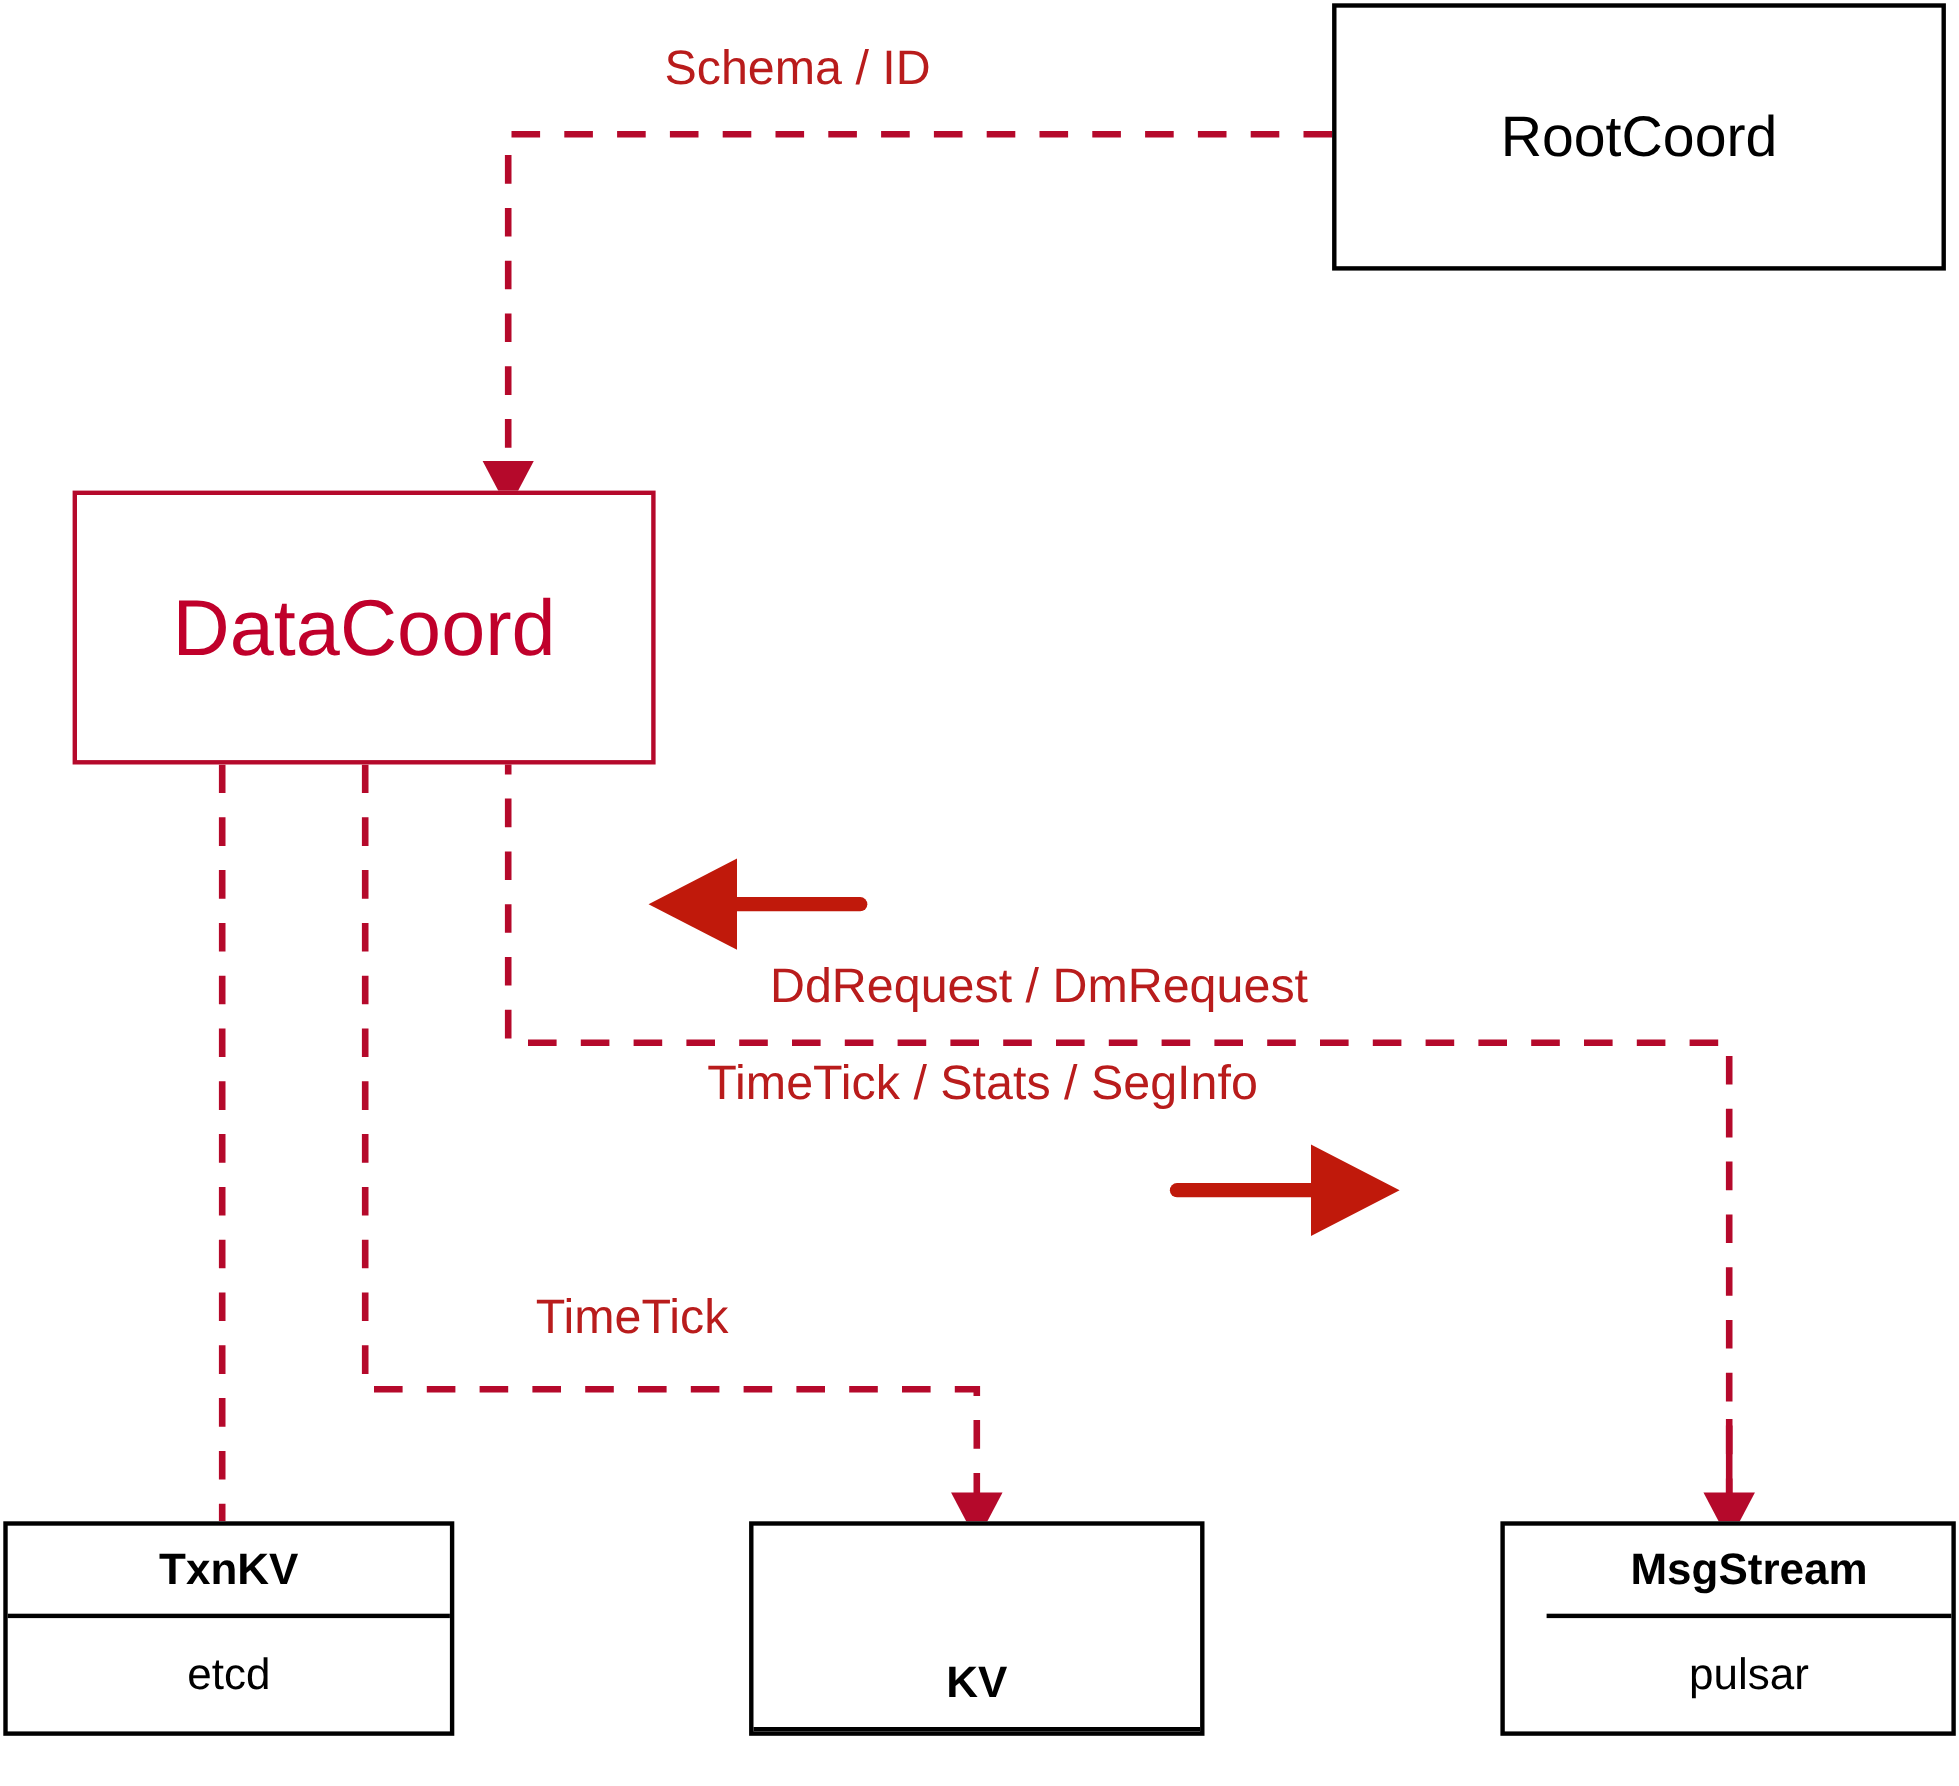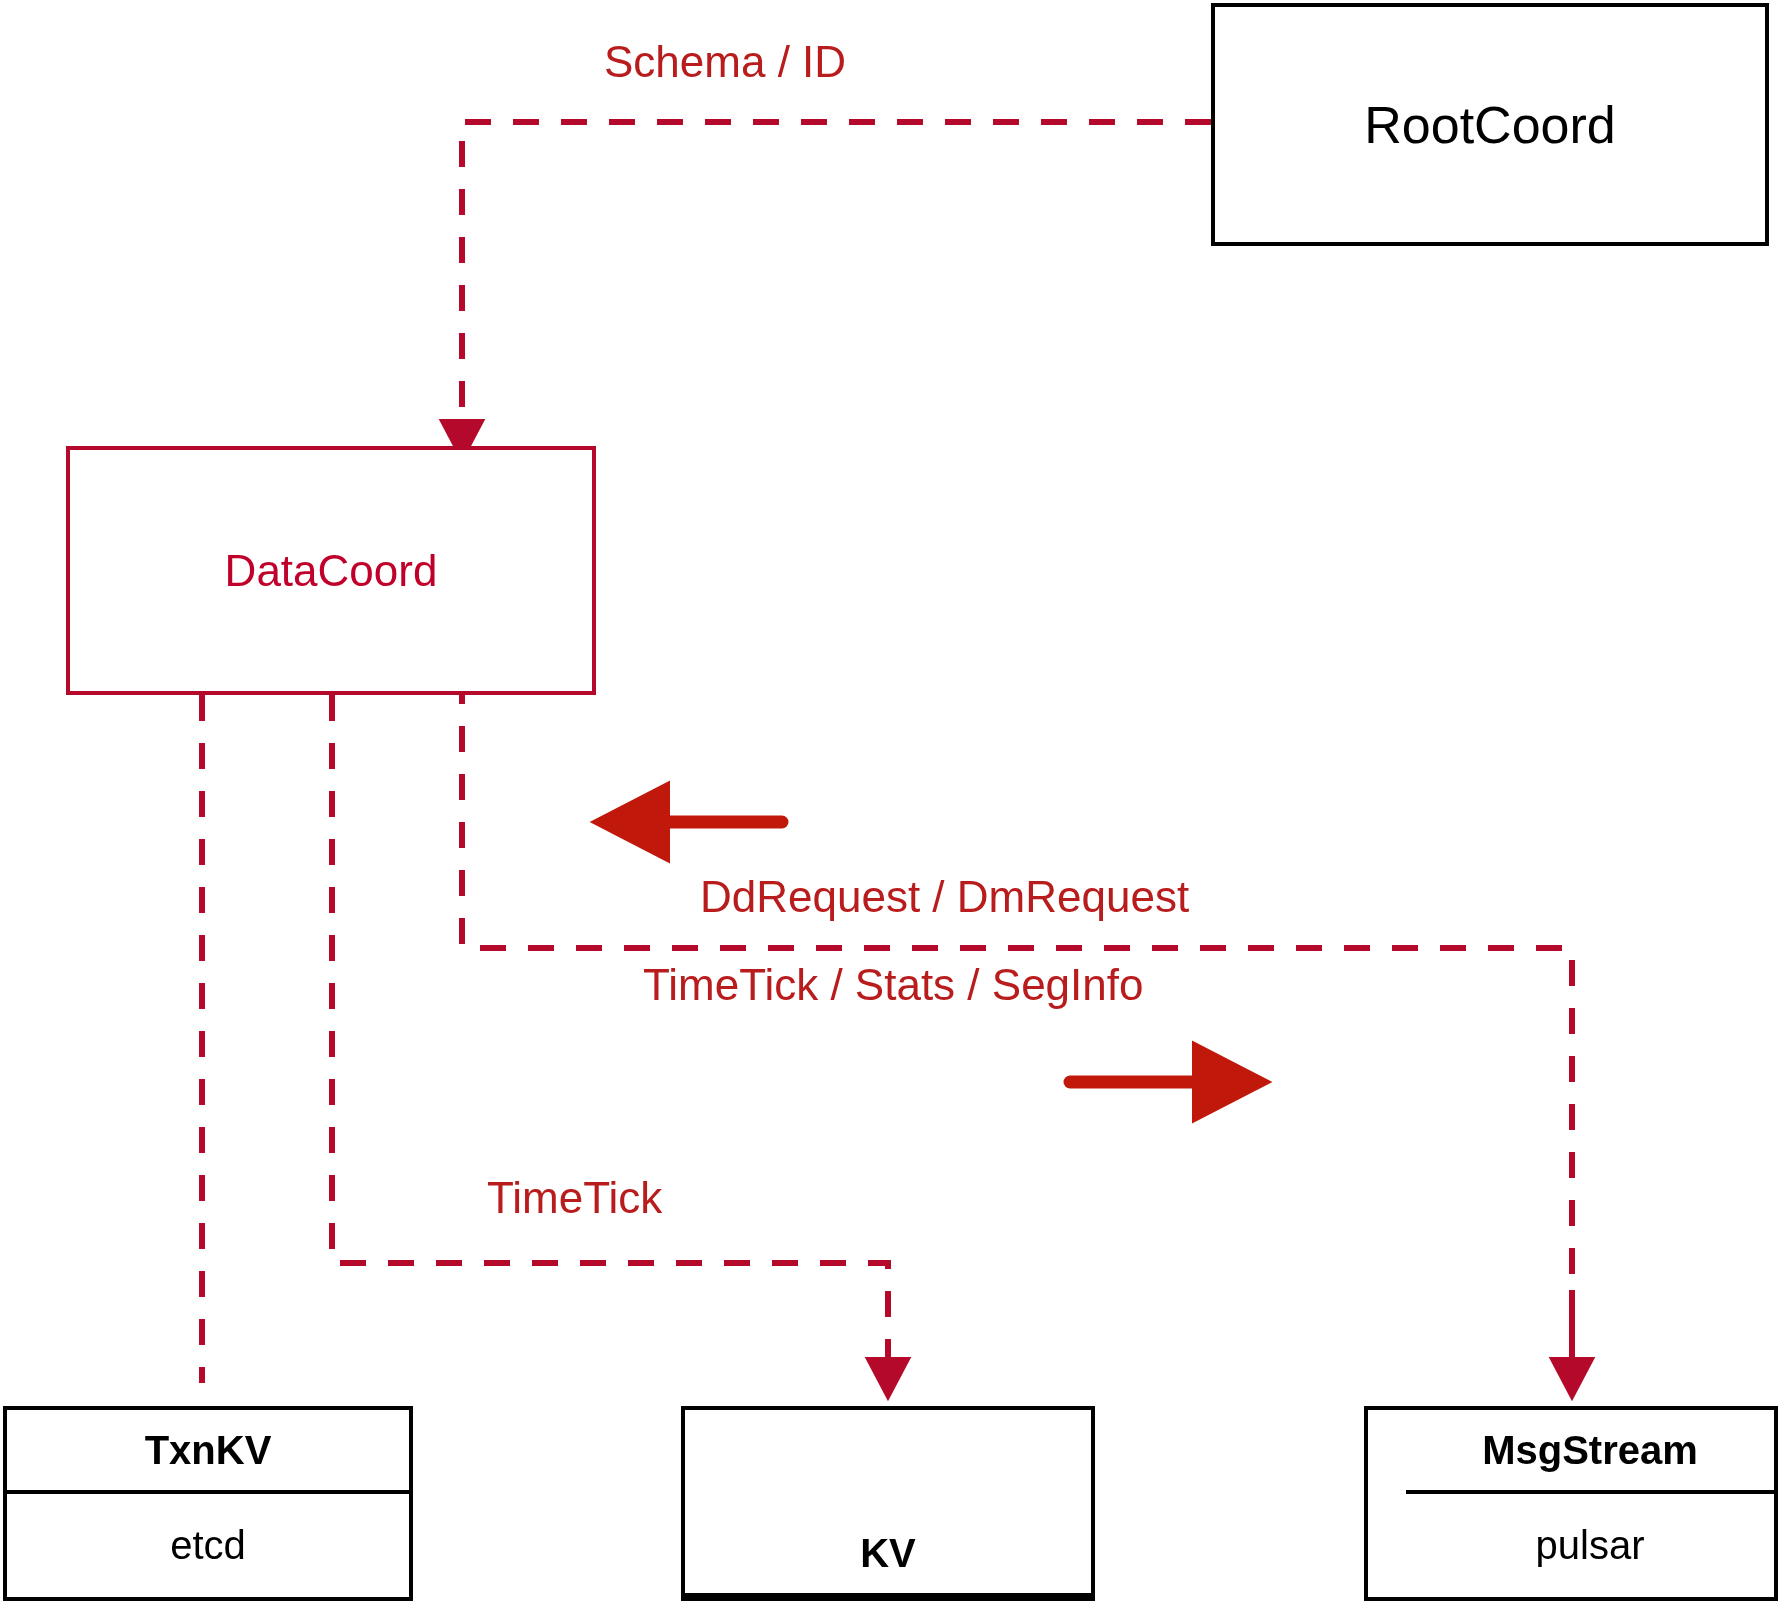--- a/index.html
+++ b/index.html
@@ -74,29 +74,28 @@
   }
   
   #node-datacoord {
     left: 66px;
     top: 446px;
     width: 530px;
     height: 249px;
   }
   #node-datacoord .node-title {
     flex: 1;
-    font-size: 44px;
+    font-size: 72px;
     color: #C0002B;
     font-weight: 400;
   }
   
   .store {
     top: 1383px;
     height: 195px;
-    margin-top: 23px;
   }
   .store .node-title {
     flex: 0 0 80px;
     font-size: 40px;
     font-weight: bold;
     color: #000000;
   }
   .store .node-body {
     flex: 1;
     font-size: 40px;

